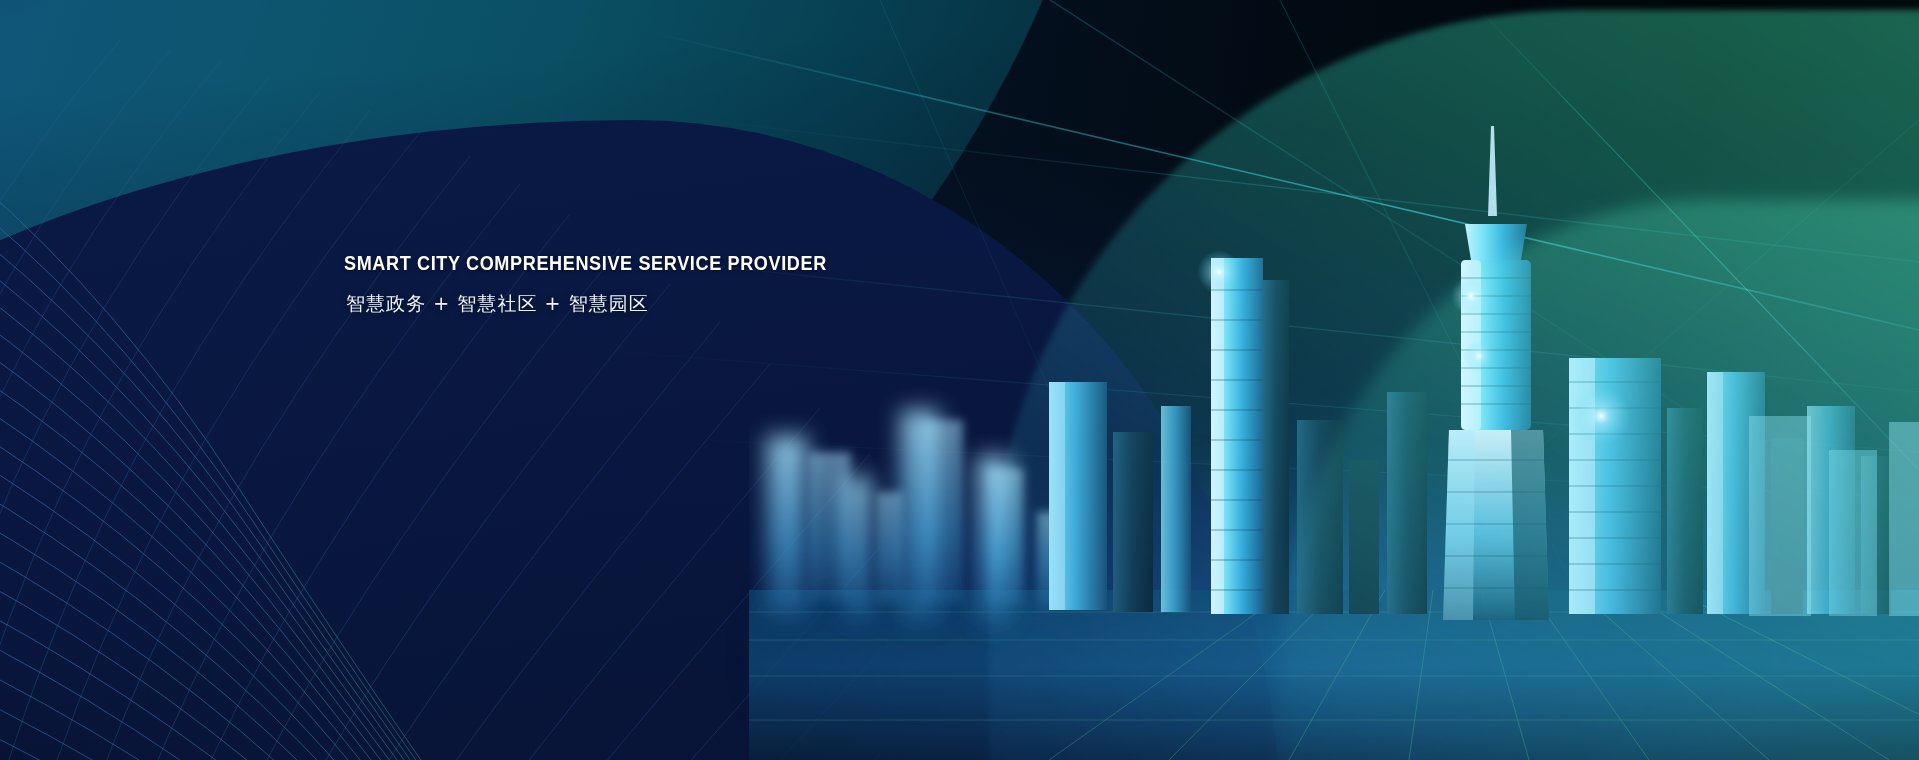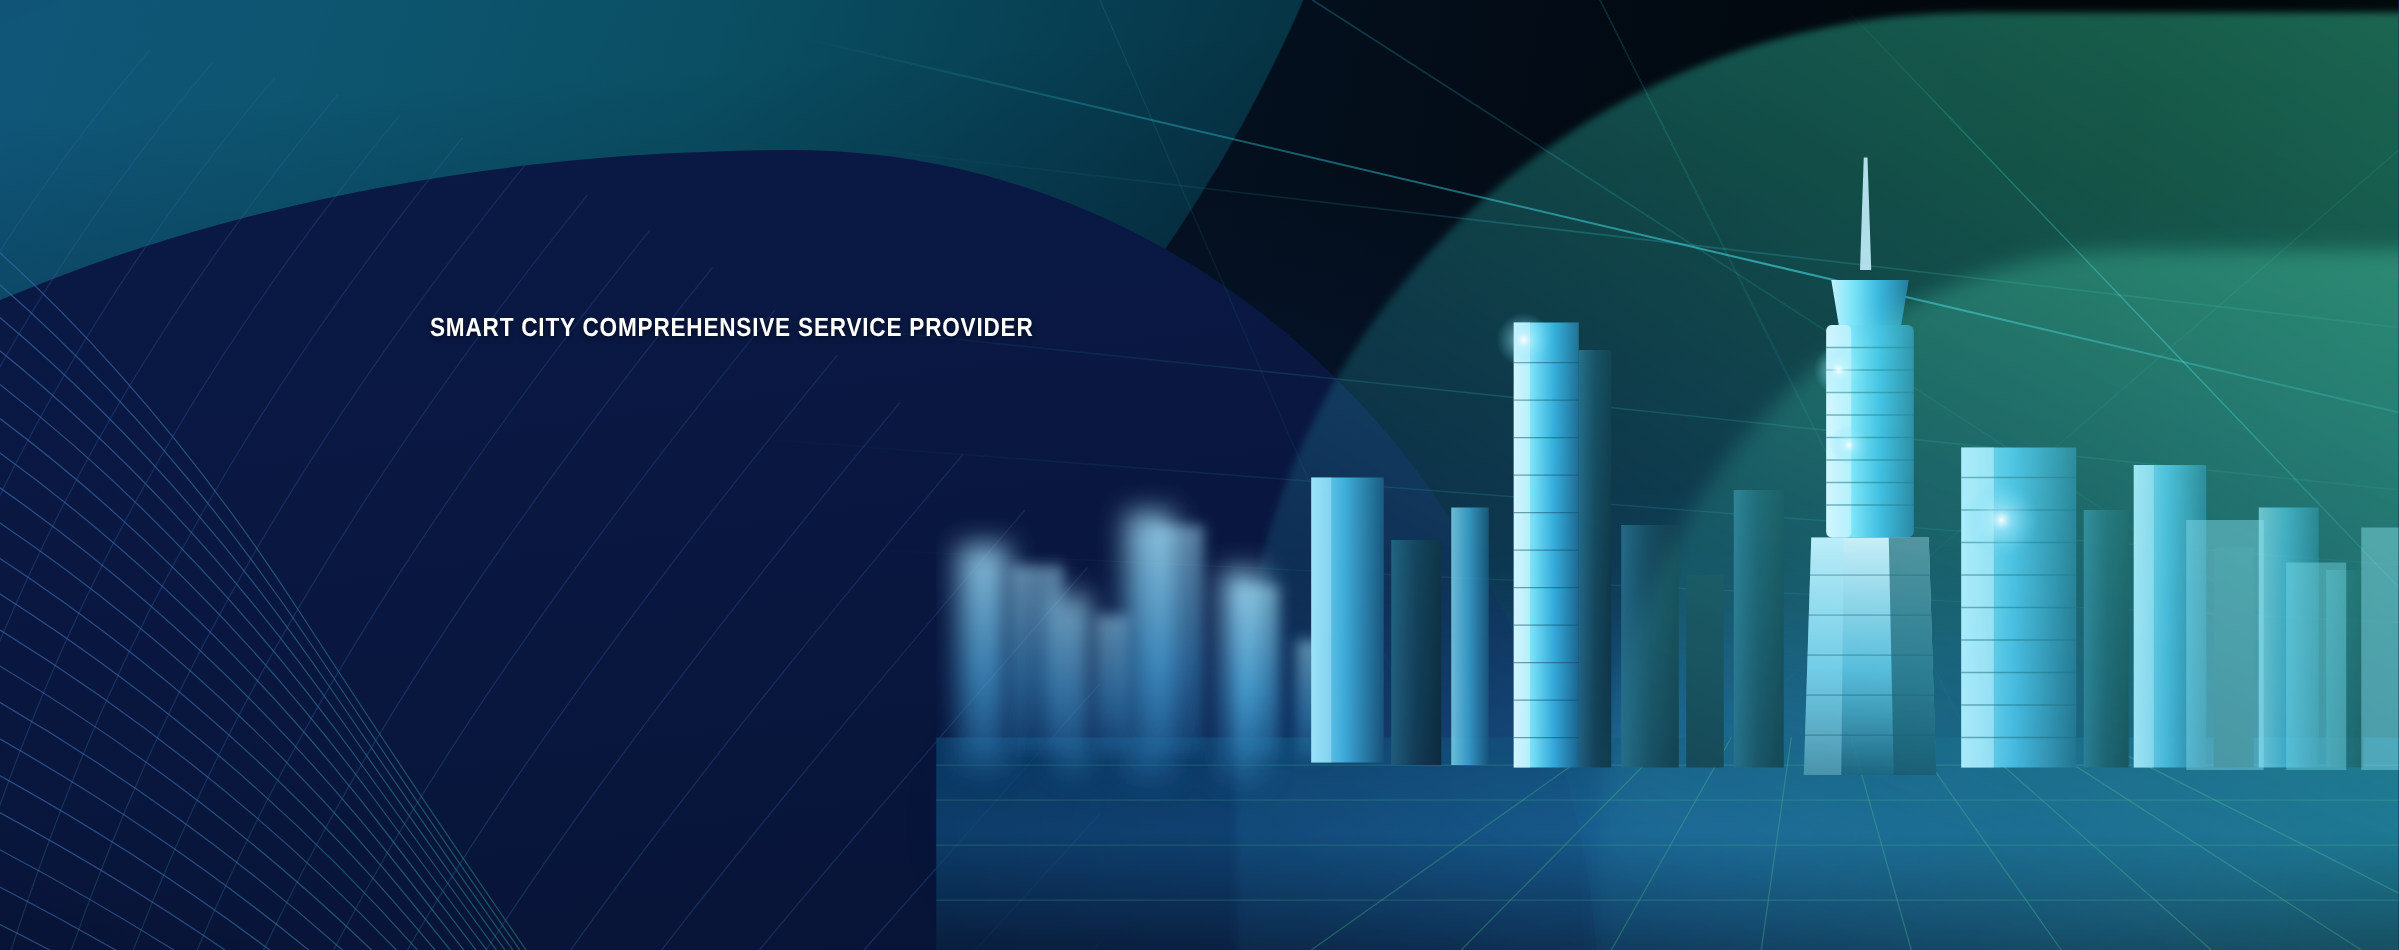--- a/index.html
+++ b/index.html
@@ -458,15 +458,16 @@
       </g>
     </svg>
   </div>
 
   <div class="green-veil"></div>
   <div class="green-veil-2"></div>
   <div class="vignette"></div>
 
   <div class="copy">
     <p class="eyebrow">SMART CITY COMPREHENSIVE SERVICE PROVIDER</p>
+    <p class="subline">智慧政务 + 智慧社区 + 智慧园区</p>
   </div>
 
 </div>
 
 </body></html>

